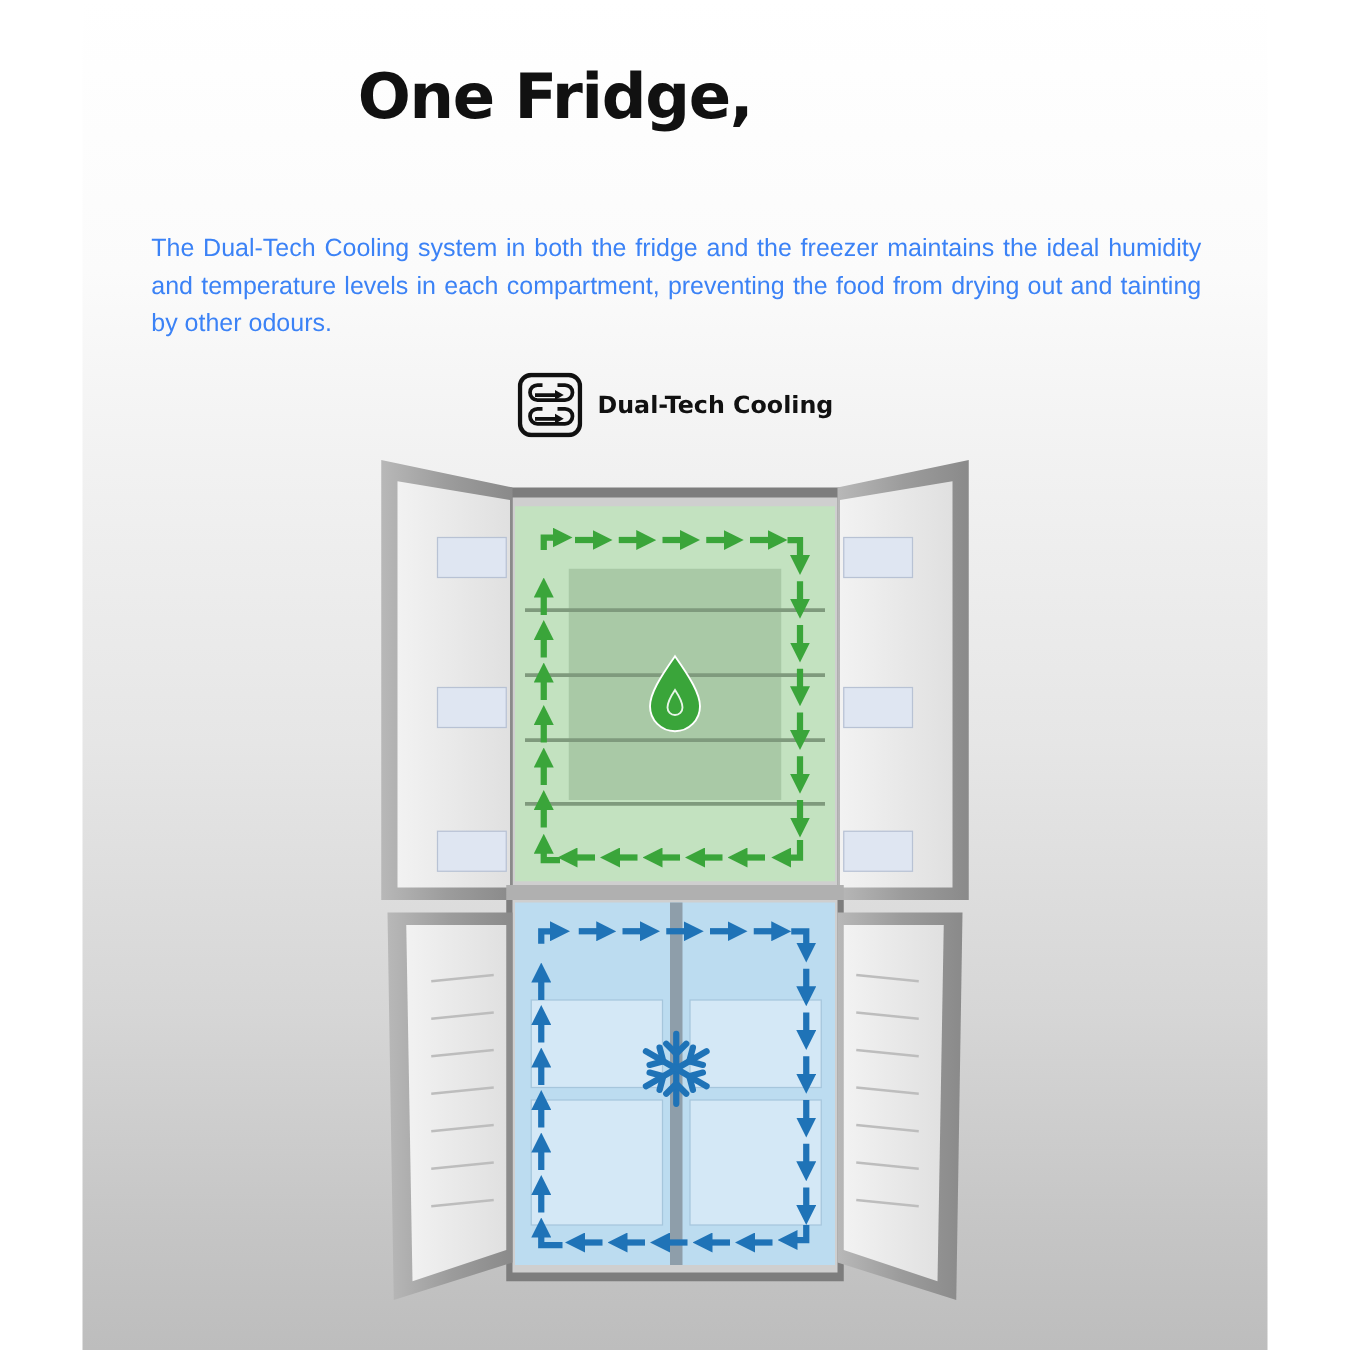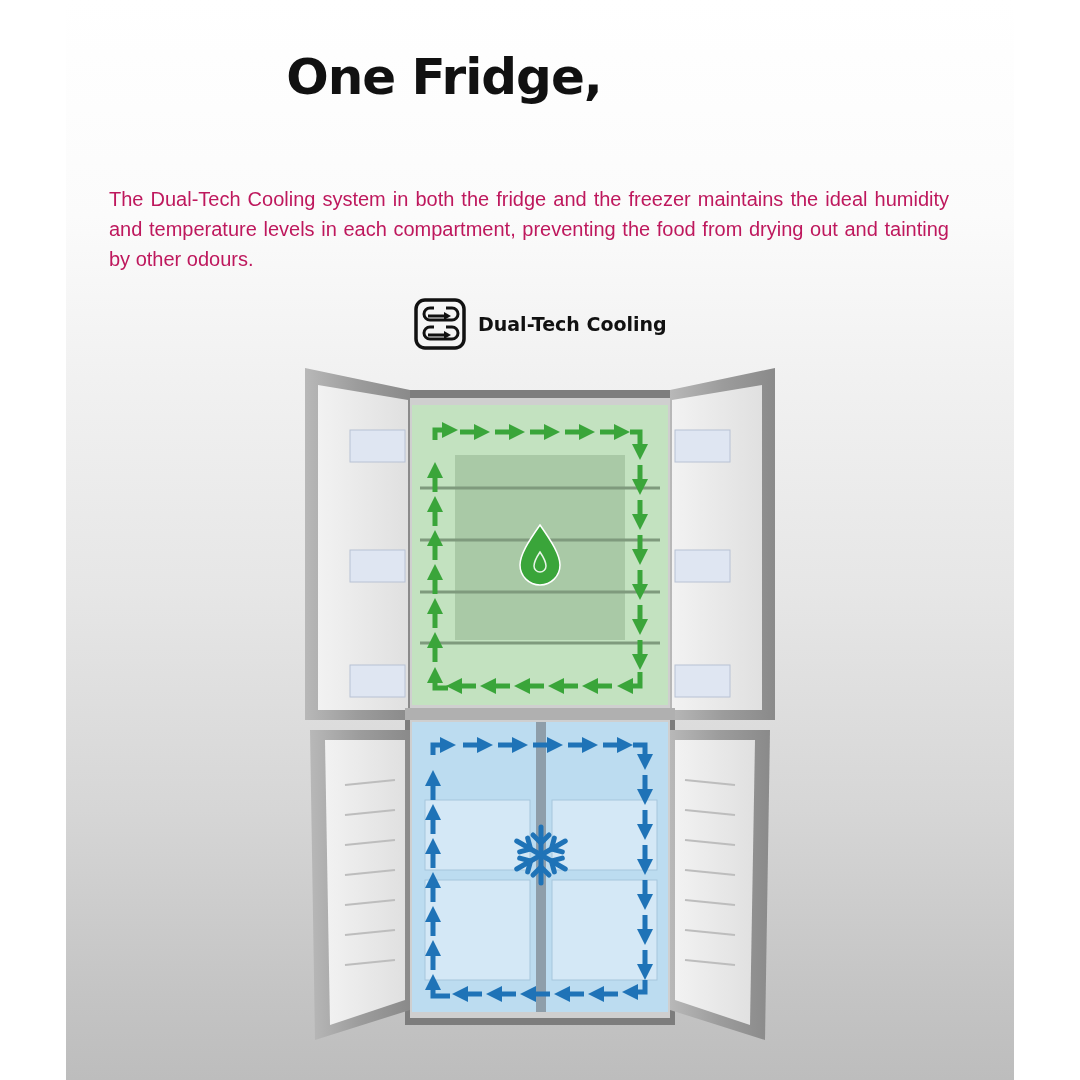--- a/index.html
+++ b/index.html
@@ -1,20 +1,20 @@
 <!DOCTYPE html>
 <html><head>
 <meta charset="utf-8">
 <style>
   html,body{margin:0;padding:0;}
   body{width:1080px;height:1080px;background:#ffffff;position:relative;overflow:hidden;font-family:"Liberation Sans",sans-serif;}
   .panel{position:absolute;left:66px;top:0;width:948px;height:1080px;
     background:linear-gradient(to bottom,#ffffff 0%,#fbfbfb 20%,#f1f1f1 35%,#e6e6e6 55%,#d6d6d6 75%,#c4c4c4 92%,#bdbdbd 100%);}
   .title{position:absolute;left:0;top:48px;width:888px;text-align:center;font-family:"DejaVu Sans",sans-serif;font-weight:bold;font-size:50px;line-height:58px;color:#111;letter-spacing:-1px;}
-  .desc{position:absolute;left:109px;top:184px;width:840px;font-size:20px;line-height:30px;color:#be185d;text-align:justify;text-align-last:left;}
+  .desc{position:absolute;left:121px;top:184px;width:840px;font-size:20px;line-height:30px;color:#3b82f6;text-align:justify;text-align-last:left;}
   .badge{position:absolute;left:414px;top:298px;display:flex;align-items:center;text-align:right;}
   .badge-icon{width:52px;height:52px;}
   .badge-label{margin-left:12px;font-family:"DejaVu Sans",sans-serif;font-weight:bold;font-size:19px;color:#111;}
   .fridge{position:absolute;left:300px;top:360px;width:480px;height:700px;}
 </style>
 </head>
 <body>
 
 <div class="panel"></div>
 

